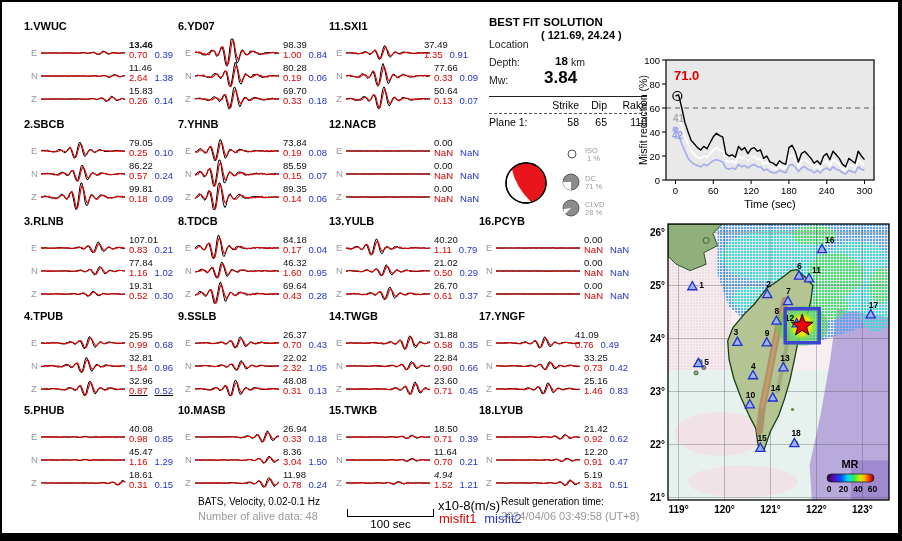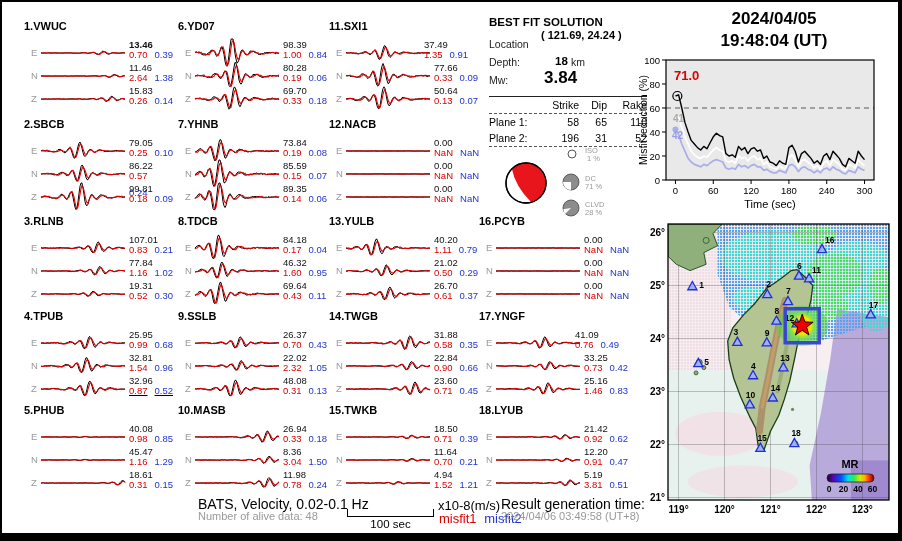--- a/index.html
+++ b/index.html
@@ -15,21 +15,21 @@
   .m1{color:#dd0000;}
   .m2{color:#2233cc;}
   .sol-label{font-size:10.5px;color:#222;}
   .sol-val{font-weight:bold;color:#000;}
   .soltable{width:158px;border-top:1px solid #222;font-size:10.5px;color:#000;}
   .soltable .trow{display:grid;grid-template-columns:52px 38px 28px 40px;padding:2px 0;}
   .soltable .trow span:nth-child(n+2){text-align:right;}
   .soltable .thead{border-bottom:1px dashed #555;}
   .soltable .tlast{border-bottom:1px dashed #555;}
   .hdr{font-size:17px;font-weight:bold;color:#000;text-align:center;line-height:22px;}
-  .foot-b{font-size:14px;color:#000;white-space:nowrap;}
+  .foot-b{font-size:10px;color:#000;white-space:nowrap;}
   .foot-g{font-size:11px;color:#999;white-space:nowrap;}
   .foot-s{font-size:13px;white-space:nowrap;}
   .sbar{border-bottom:1.4px solid #000;}
   .sbar span{position:absolute;bottom:0;width:1.4px;height:7px;background:#000;}
   svg text{font-family:"Liberation Sans",sans-serif;}
 </style>
 </head>
 <body>
 
 <div class="page">
@@ -97,21 +97,21 @@
           </div>
         </div>
         <div style="position: absolute; left: 0px; top: 41px; width: 150px; height: 30px;">
           <div class="comp" style="position: absolute; left: 7px; top: 9px;">N</div>
           <svg width="84" height="30" style="position:absolute;left:17px;top:0;overflow:visible;">
             <path d="M0,15.0L1,14.9L2,14.6L3,14.9L4,14.5L5,14.7L6,14.8L7,15.1L8,14.8L9,14.8L10,14.9L11,15.2L12,15.4L13,15.9L14,15.9L15,15.4L16,16.0L17,15.1L18,14.7L19,14.0L20,13.6L21,13.2L22,13.5L23,13.9L24,15.2L25,16.4L26,16.1L27,16.3L28,15.8L29,13.9L30,12.4L31,11.4L32,12.4L33,15.0L34,18.5L35,21.0L36,22.4L37,20.7L38,17.0L39,12.3L40,7.7L41,6.0L42,7.2L43,10.1L44,14.5L45,18.3L46,20.6L47,20.7L48,18.9L49,16.4L50,14.7L51,13.7L52,13.6L53,14.6L54,14.8L55,15.8L56,16.2L57,15.4L58,14.8L59,14.0L60,13.9L61,14.1L62,14.3L63,14.3L64,14.6L65,14.8L66,15.5L67,15.6L68,15.6L69,15.8L70,15.5L71,15.8L72,15.4L73,15.2L74,15.5L75,15.1L76,15.1L77,15.1L78,14.4L79,14.6L80,14.4L81,15.2L82,14.5L83,14.8L84,14.7" fill="none" stroke="#000" stroke-width="1"></path>
             <path d="M0,15.2L1,14.9L2,14.6L3,14.8L4,15.2L5,14.5L6,14.2L7,14.3L8,14.6L9,14.8L10,14.4L11,14.7L12,14.8L13,14.9L14,15.3L15,15.6L16,16.1L17,16.1L18,16.0L19,15.0L20,15.0L21,14.0L22,13.5L23,13.9L24,14.3L25,14.8L26,15.6L27,16.0L28,15.7L29,14.2L30,12.8L31,11.6L32,11.3L33,13.0L34,16.0L35,18.6L36,21.5L37,21.9L38,20.2L39,16.5L40,12.6L41,9.8L42,7.9L43,9.3L44,11.3L45,14.1L46,17.2L47,18.7L48,18.4L49,17.4L50,15.4L51,14.4L52,13.5L53,14.6L54,14.6L55,15.8L56,16.2L57,16.4L58,15.4L59,15.6L60,14.5L61,14.1L62,14.2L63,14.5L64,14.6L65,14.4L66,15.0L67,15.3L68,15.4L69,15.4L70,15.7L71,15.5L72,15.5L73,15.2L74,15.3L75,15.1L76,14.7L77,15.4L78,15.1L79,14.6L80,14.4L81,14.8L82,14.5L83,15.3L84,15.2" fill="none" stroke="#dd0000" stroke-width="1.1"></path>
           </svg>
           <div style="position: absolute; left: 105px; top: 2px; width: 46px;">
             <div class="amp" style="position: static;">86.22</div>
-            <div class="mrow" style="position: static; flex-direction: column;">
+            <div class="mrow" style="position: static;">
               <span class="m1">0.57</span>
               <span class="m2">0.24</span>
             </div>
           </div>
         </div>
         <div style="position: absolute; left: 0px; top: 64px; width: 150px; height: 30px;">
           <div class="comp" style="position: absolute; left: 7px; top: 9px;">Z</div>
           <svg width="84" height="30" style="position:absolute;left:17px;top:0;overflow:visible;">
             <path d="M0,15.3L1,15.1L2,14.8L3,14.0L4,14.0L5,14.1L6,14.5L7,14.5L8,15.6L9,15.5L10,15.6L11,16.4L12,15.8L13,16.2L14,16.1L15,15.8L16,16.2L17,15.5L18,14.5L19,13.3L20,12.8L21,11.9L22,13.5L23,13.9L24,16.0L25,17.0L26,17.3L27,15.6L28,13.0L29,10.9L30,9.8L31,10.5L32,15.2L33,20.4L34,25.1L35,27.6L36,25.8L37,19.7L38,11.5L39,4.3L40,1.0L41,1.0L42,6.1L43,12.5L44,19.6L45,23.0L46,23.7L47,22.1L48,18.0L49,15.2L50,12.8L51,12.7L52,13.2L53,15.6L54,16.7L55,16.9L56,16.4L57,15.1L58,14.5L59,13.1L60,12.7L61,13.2L62,13.6L63,13.9L64,14.7L65,14.8L66,15.7L67,16.2L68,15.7L69,15.4L70,16.1L71,16.2L72,15.6L73,15.3L74,15.4L75,14.3L76,14.4L77,14.2L78,14.5L79,14.3L80,14.8L81,15.1L82,15.4L83,14.9L84,14.8" fill="none" stroke="#000" stroke-width="1"></path>
             <path d="M0,15.4L1,14.4L2,15.3L3,14.2L4,14.8L5,14.8L6,14.4L7,15.0L8,14.2L9,15.1L10,15.4L11,15.7L12,15.8L13,15.8L14,16.3L15,17.0L16,16.6L17,16.0L18,15.2L19,14.6L20,13.4L21,13.1L22,13.1L23,13.6L24,15.0L25,16.6L26,17.3L27,15.7L28,15.1L29,11.6L30,9.9L31,9.4L32,11.7L33,14.9L34,20.3L35,25.2L36,26.5L37,24.8L38,18.7L39,12.4L40,6.4L41,3.7L42,4.9L43,8.7L44,13.5L45,18.2L46,20.8L47,20.9L48,18.7L49,15.7L50,13.8L51,13.5L52,13.7L53,14.8L54,15.9L55,16.8L56,17.5L57,16.7L58,15.7L59,14.4L60,14.0L61,13.7L62,13.2L63,13.6L64,14.1L65,14.1L66,15.3L67,15.6L68,15.5L69,16.0L70,15.4L71,15.7L72,15.7L73,15.3L74,15.4L75,15.2L76,14.5L77,14.7L78,14.4L79,15.2L80,14.6L81,14.1L82,15.3L83,14.9L84,15.4" fill="none" stroke="#dd0000" stroke-width="1.1"></path>
@@ -383,21 +383,21 @@
         <div style="position: absolute; left: 0px; top: 64px; width: 150px; height: 30px;">
           <div class="comp" style="position: absolute; left: 7px; top: 9px;">Z</div>
           <svg width="84" height="30" style="position:absolute;left:17px;top:0;overflow:visible;">
             <path d="M0,16.4L1,15.9L2,14.7L3,13.7L4,12.8L5,12.5L6,12.5L7,13.6L8,15.0L9,16.4L10,17.5L11,16.8L12,15.8L13,13.4L14,11.9L15,10.7L16,11.4L17,14.8L18,20.0L19,24.0L20,24.5L21,22.5L22,17.7L23,12.2L24,6.5L25,3.3L26,3.5L27,8.3L28,13.3L29,18.3L30,22.0L31,22.2L32,19.9L33,17.2L34,15.1L35,13.2L36,13.5L37,14.5L38,15.3L39,16.1L40,16.5L41,15.7L42,14.7L43,13.6L44,13.5L45,13.2L46,13.0L47,13.7L48,14.7L49,14.6L50,14.8L51,15.7L52,16.2L53,15.6L54,15.6L55,15.8L56,16.0L57,14.8L58,15.0L59,15.4L60,15.0L61,14.3L62,14.3L63,14.1L64,14.7L65,14.7L66,14.3L67,15.1L68,14.5L69,15.0L70,15.5L71,15.2L72,15.4L73,15.7L74,15.1L75,15.1L76,14.6L77,15.4L78,15.2L79,15.3L80,14.7L81,14.6L82,15.4L83,14.8L84,15.1" fill="none" stroke="#000" stroke-width="1"></path>
             <path d="M0,16.4L1,15.6L2,16.0L3,15.6L4,14.7L5,14.0L6,13.2L7,13.5L8,13.9L9,14.9L10,15.6L11,16.9L12,15.7L13,14.2L14,12.1L15,10.6L16,10.3L17,12.3L18,15.4L19,19.5L20,23.4L21,24.2L22,22.5L23,17.3L24,12.7L25,8.0L26,5.7L27,7.1L28,10.5L29,13.7L30,17.1L31,19.1L32,19.4L33,17.4L34,15.9L35,14.0L36,13.5L37,13.9L38,14.4L39,16.0L40,16.6L41,16.7L42,15.5L43,15.5L44,14.3L45,13.9L46,13.6L47,13.8L48,13.9L49,14.1L50,14.1L51,14.9L52,14.9L53,15.7L54,15.5L55,15.1L56,15.9L57,15.3L58,14.8L59,15.1L60,15.4L61,15.5L62,14.6L63,14.4L64,14.7L65,14.3L66,15.0L67,14.4L68,14.8L69,15.1L70,14.8L71,15.4L72,15.0L73,15.0L74,14.8L75,15.5L76,15.1L77,15.0L78,14.7L79,15.3L80,14.9L81,14.9L82,14.4L83,15.4L84,14.5" fill="none" stroke="#dd0000" stroke-width="1.1"></path>
           </svg>
           <div style="position: absolute; left: 105px; top: 2px; width: 46px;">
             <div class="amp" style="position: static;">69.64</div>
             <div class="mrow" style="position: static;">
               <span class="m1">0.43</span>
-              <span class="m2">0.11</span>
+              <span class="m2">0.28</span>
             </div>
           </div>
         </div>
       </div>
       <div style="position: absolute; left: 176px; top: 308px; width: 150px; height: 96px;">
         <div class="st-title" style="position: absolute; left: 0px; top: 0px;"><span>9.</span><span class="code">SSLB</span></div>
         <div style="position: absolute; left: 0px; top: 18px; width: 150px; height: 30px;">
           <div class="comp" style="position: absolute; left: 7px; top: 9px;">E</div>
           <svg width="84" height="30" style="position:absolute;left:17px;top:0;overflow:visible;">
             <path d="M0,15.4L1,15.0L2,15.3L3,14.9L4,15.2L5,14.9L6,14.9L7,14.7L8,15.1L9,15.0L10,14.7L11,14.9L12,14.7L13,15.0L14,15.0L15,15.2L16,15.6L17,15.7L18,15.4L19,15.7L20,15.6L21,15.0L22,15.0L23,14.5L24,14.4L25,14.1L26,14.0L27,14.0L28,14.9L29,15.4L30,16.0L31,15.7L32,15.7L33,14.4L34,13.4L35,13.0L36,13.1L37,14.6L38,17.0L39,19.0L40,20.2L41,19.1L42,17.0L43,14.2L44,10.6L45,8.9L46,9.3L47,11.2L48,13.7L49,16.5L50,18.3L51,18.4L52,17.9L53,16.7L54,15.2L55,14.1L56,14.0L57,14.7L58,15.3L59,15.5L60,15.5L61,15.1L62,15.3L63,14.4L64,14.6L65,14.3L66,13.9L67,14.4L68,14.5L69,15.3L70,15.3L71,15.0L72,15.1L73,15.6L74,15.5L75,15.1L76,15.5L77,15.1L78,15.2L79,14.8L80,14.8L81,14.9L82,14.7L83,14.6L84,15.1" fill="none" stroke="#000" stroke-width="1"></path>
@@ -695,21 +695,21 @@
             </div>
           </div>
         </div>
         <div style="position: absolute; left: 0px; top: 64px; width: 150px; height: 30px;">
           <div class="comp" style="position: absolute; left: 7px; top: 9px;">Z</div>
           <svg width="84" height="30" style="position:absolute;left:17px;top:0;overflow:visible;">
             <path d="M0,14.8L1,15.0L2,14.8L3,15.1L4,14.9L5,15.2L6,15.0L7,15.0L8,14.9L9,15.1L10,15.1L11,15.0L12,14.8L13,14.8L14,14.8L15,14.9L16,14.8L17,14.8L18,14.9L19,15.2L20,15.2L21,15.1L22,15.1L23,15.3L24,15.3L25,15.3L26,15.0L27,15.1L28,15.2L29,14.8L30,14.8L31,15.0L32,14.6L33,14.7L34,14.9L35,15.0L36,15.1L37,15.1L38,15.4L39,15.1L40,14.7L41,14.4L42,14.4L43,14.5L44,15.1L45,15.6L46,15.9L47,16.1L48,16.0L49,15.1L50,14.7L51,13.9L52,13.7L53,13.9L54,14.3L55,15.0L56,15.5L57,15.6L58,16.0L59,15.4L60,15.3L61,14.8L62,14.9L63,14.7L64,15.0L65,14.9L66,15.0L67,15.0L68,15.1L69,15.0L70,15.0L71,14.9L72,14.9L73,14.7L74,14.9L75,14.8L76,15.0L77,15.1L78,15.2L79,14.9L80,15.3L81,14.9L82,15.1L83,15.2L84,14.9" fill="none" stroke="#000" stroke-width="1"></path>
             <path d="M0,14.9L1,15.0L2,14.8L3,15.0L4,15.1L5,15.0L6,15.1L7,15.1L8,14.9L9,14.9L10,15.1L11,15.0L12,15.0L13,14.8L14,14.9L15,15.0L16,15.0L17,14.8L18,14.8L19,14.9L20,15.1L21,15.0L22,15.1L23,14.9L24,15.1L25,15.2L26,15.0L27,15.3L28,15.0L29,15.0L30,14.9L31,15.1L32,14.9L33,14.7L34,15.0L35,15.0L36,14.9L37,15.3L38,15.0L39,15.1L40,14.9L41,14.9L42,14.5L43,14.5L44,14.8L45,15.0L46,15.5L47,16.0L48,16.1L49,15.9L50,15.3L51,14.5L52,14.3L53,14.0L54,14.1L55,14.3L56,15.0L57,15.4L58,15.6L59,15.4L60,15.5L61,15.0L62,15.1L63,14.7L64,15.0L65,15.2L66,15.2L67,15.0L68,15.3L69,15.1L70,14.9L71,15.0L72,15.0L73,14.9L74,14.9L75,15.0L76,15.1L77,15.1L78,14.8L79,15.1L80,14.9L81,15.2L82,15.2L83,14.9L84,15.2" fill="none" stroke="#dd0000" stroke-width="1.1"></path>
           </svg>
           <div style="position: absolute; left: 105px; top: 2px; width: 46px;">
-            <div class="amp" style="position: static;">4.94</div>
+            <div class="amp" style="position: static; font-style: italic;">4.94</div>
             <div class="mrow" style="position: static;">
               <span class="m1">1.52</span>
               <span class="m2">1.21</span>
             </div>
           </div>
         </div>
       </div>
       <div style="position: absolute; left: 477px; top: 213px; width: 150px; height: 96px;">
         <div class="st-title" style="position: absolute; left: 0px; top: 0px;"><span>16.</span><span class="code">PCYB</span></div>
         <div style="position: absolute; left: 0px; top: 18px; width: 150px; height: 30px;">
@@ -862,26 +862,20 @@
         <span></span>
         <span>Strike</span>
         <span>Dip</span>
         <span>Rake</span>
       </div>
       <div class="trow">
         <span>Plane 1:</span>
         <span>58</span>
         <span>65</span>
         <span>110</span>
-      </div>
-      <div class="trow tlast">
-        <span>Plane 2:</span>
-        <span>196</span>
-        <span>31</span>
-        <span>52</span>
       </div>
     </div>
 
     <svg class="abs" style="left:14px;top:148px;" width="48" height="48">
       <circle cx="23" cy="23" r="20" fill="#ffffff" stroke="#000" stroke-width="1.3"></circle>
       <path d="M8.86,8.86 A20,20 0 1 1 28.18,42.32 Q 12,26 8.86,8.86 Z" fill="#e8151c"></path>
       <circle cx="23" cy="23" r="20" fill="none" stroke="#000" stroke-width="1.3"></circle>
     </svg>
 
     <svg class="abs" style="left:72px;top:126px;" width="88" height="84">
@@ -892,24 +886,20 @@
       <path d="M10,70 L4,76 A8,8 0 0 1 2.3,71.2 Z" fill="#fff"></path>
       <text x="24" y="15" font-size="7.5" fill="#999">ISO</text>
       <text x="26" y="23" font-size="7.5" fill="#999">1 %</text>
       <text x="24" y="43" font-size="7.5" fill="#999">DC</text>
       <text x="24" y="51" font-size="7.5" fill="#999">71 %</text>
       <text x="24" y="69" font-size="7.5" fill="#999">CLVD</text>
       <text x="24" y="77" font-size="7.5" fill="#999">28 %</text>
     </svg>
   </div>
 
-  <div class="abs hdr" style="left:686px;top:6px;width:172px;">
-    <div>2024/04/05</div>
-    <div>19:48:04  (UT)</div>
-  </div>
 
   <svg id="misfitChart" class="abs" style="left:636px;top:50px;" width="262" height="160">
       <rect x="28" y="8" width="208" height="120" fill="#e9e9e9" stroke="none"></rect>
       <line x1="28" y1="56" x2="236" y2="56" stroke="#333" stroke-width="0.8" stroke-dasharray="5,4"></line>
       <polyline points="37.5,63.2 40.6,65.6 43.8,75.2 46.9,84.8 50.1,92.0 53.2,99.2 56.4,102.8 59.5,105.2 62.7,106.4 65.8,104.0 69.0,105.2 72.1,101.6 75.3,98.0 78.4,95.6 81.6,98.0 84.7,99.2 87.9,108.8 91.0,110.0 94.2,108.8 97.3,111.2 100.5,104.0 103.6,106.4 106.8,105.2 109.9,108.8 113.1,105.2 116.2,104.0 119.4,107.6 122.5,106.4 125.7,112.4 128.8,110.0 132.0,114.8 135.2,116.0 138.3,117.2 141.5,113.6 144.6,116.0 147.8,116.0 150.9,105.2 154.1,102.8 157.2,107.6 160.4,114.8 163.5,108.8 166.7,107.6 169.8,110.0 173.0,112.4 176.1,116.0 179.3,113.6 182.4,117.2 185.6,111.2 188.7,108.8 191.9,113.6 195.0,107.6 198.2,110.0 201.3,112.4 204.5,117.2 207.6,118.4 210.8,112.4 213.9,113.6 217.1,116.0 220.2,107.6 223.4,111.2 226.5,113.6" fill="none" stroke="#ffffff" stroke-width="1.7" stroke-linejoin="round"></polyline>
       <polyline points="37.5,77.6 40.6,82.4 43.8,92.0 46.9,99.2 50.1,106.4 53.2,110.0 56.4,112.4 59.5,113.6 62.7,114.8 65.8,112.4 69.0,113.6 72.1,111.2 75.3,108.8 78.4,107.6 81.6,108.8 84.7,110.0 87.9,116.0 91.0,117.2 94.2,116.0 97.3,117.2 100.5,112.4 103.6,114.8 106.8,113.6 109.9,116.0 113.1,113.6 116.2,112.4 119.4,114.8 122.5,114.8 125.7,118.4 128.8,117.2 132.0,119.6 135.2,120.8 138.3,120.8 141.5,118.4 144.6,119.6 147.8,120.8 150.9,113.6 154.1,112.4 157.2,114.8 160.4,119.6 163.5,116.0 166.7,114.8 169.8,117.2 173.0,118.4 176.1,120.8 179.3,118.4 182.4,120.8 185.6,117.2 188.7,116.0 191.9,118.4 195.0,114.8 198.2,117.2 201.3,118.4 204.5,120.8 207.6,122.0 210.8,118.4 213.9,119.6 217.1,120.8 220.2,114.8 223.4,117.2 226.5,118.4" fill="none" stroke="#a8aee9" stroke-width="1.7" stroke-linejoin="round"></polyline>
       <circle cx="37.45454545454545" cy="77.6" r="3" fill="#a8aee9"></circle>
       <polyline points="37.5,44.0 40.6,42.8 43.8,56.0 46.9,70.4 50.1,80.0 53.2,88.4 56.4,92.0 59.5,95.6 62.7,98.0 65.8,94.4 69.0,96.8 72.1,90.8 75.3,84.8 78.4,81.2 81.6,83.6 84.7,84.8 87.9,101.6 91.0,104.0 94.2,102.8 97.3,105.2 100.5,94.4 103.6,98.0 106.8,95.6 109.9,101.6 113.1,96.8 116.2,95.6 119.4,99.2 122.5,98.0 125.7,106.4 128.8,104.0 132.0,110.0 135.2,111.2 138.3,113.6 141.5,108.8 144.6,111.2 147.8,112.4 150.9,95.6 154.1,93.2 157.2,99.2 160.4,110.0 163.5,101.6 166.7,99.2 169.8,102.8 173.0,106.4 176.1,111.2 179.3,108.8 182.4,112.4 185.6,104.0 188.7,101.6 191.9,107.6 195.0,99.2 198.2,102.8 201.3,106.4 204.5,112.4 207.6,114.8 210.8,106.4 213.9,108.8 217.1,111.2 220.2,99.2 223.4,104.0 226.5,107.6" fill="none" stroke="#000000" stroke-width="1.4" stroke-linejoin="round"></polyline>
       <circle cx="39.345454545454544" cy="44" r="4.5" fill="none" stroke="#000" stroke-width="1.2"></circle>
       <rect x="28" y="8" width="208" height="120" fill="none" stroke="#000" stroke-width="1.2"></rect>

